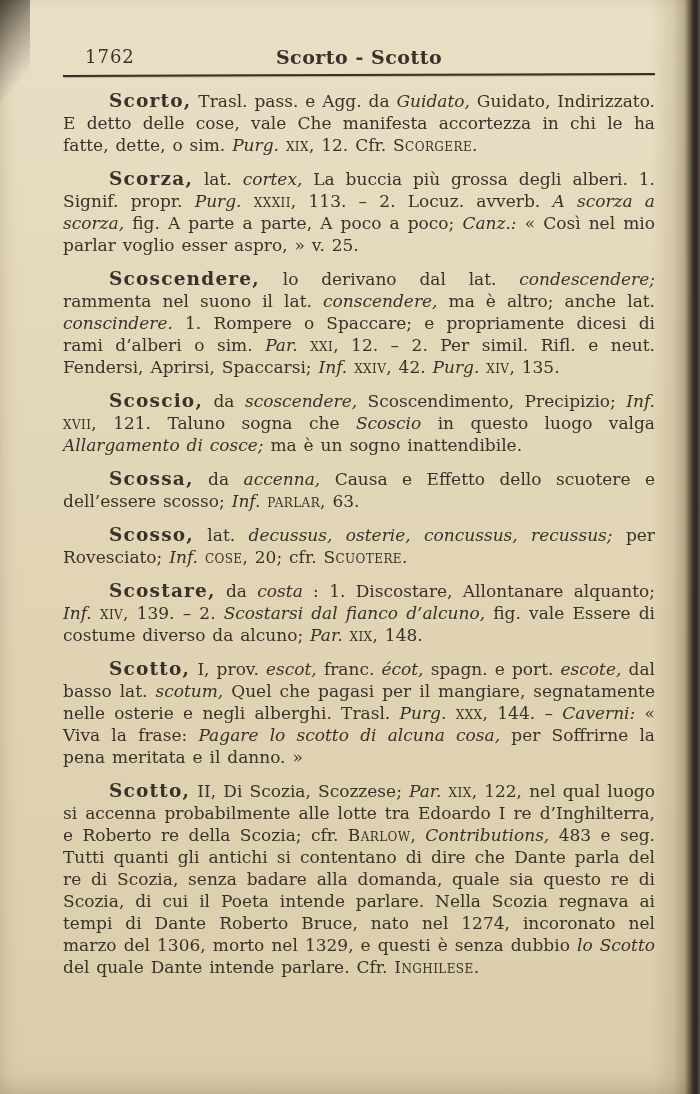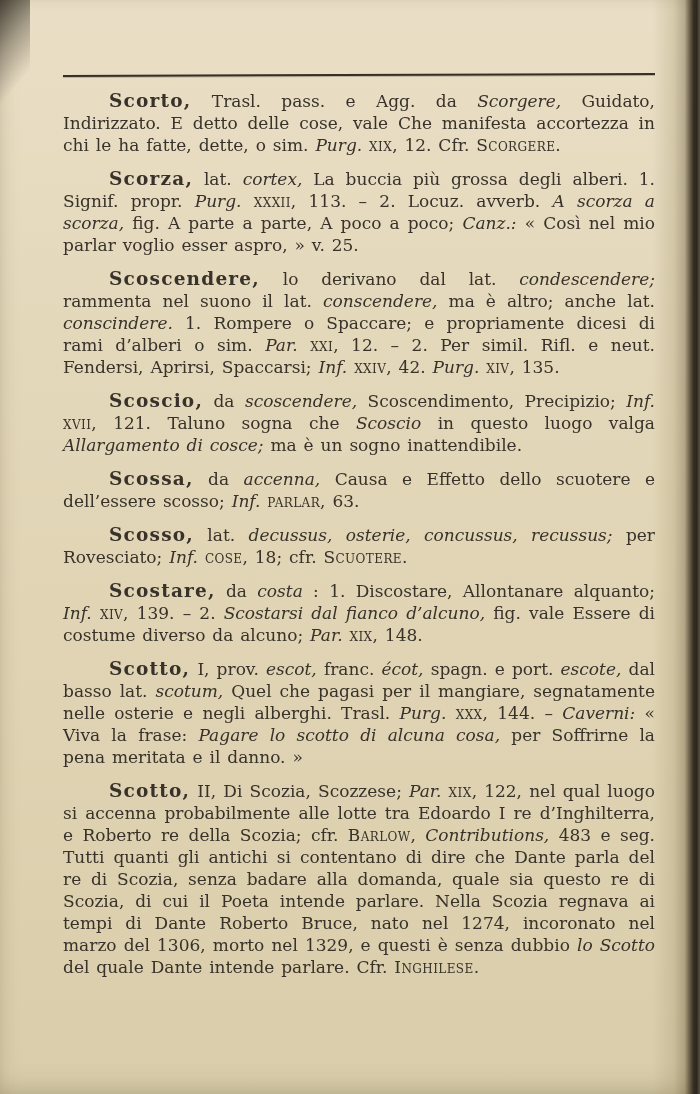--- a/index.html
+++ b/index.html
@@ -59,28 +59,32 @@
   .hw{font-weight:bold;font-size:18.5px;letter-spacing:1.2px;word-spacing:normal;margin-left:8px;}
   .it{font-style:italic;}
   .smc{font-variant:small-caps;letter-spacing:.4px;}
 </style>
 </head>
 <body>
 
 <div class="page">
   <div class="corner-tl"></div>
 
+  <div class="header-row">
+    <span class="page-num">1762</span>
+    <span class="header-title">Scorto - Scotto</span>
+  </div>
   <div class="header-rule"></div>
 
   <div class="content">
-    <p><span class="hw">Scorto,</span><span> Trasl. pass. e Agg. da </span><span class="it">Scorgere,</span><span> Guidato, Indirizzato. E detto delle cose, vale Che manifesta accortezza in chi le ha fatte, dette, o sim. </span><span class="it">Purg.</span><span> </span><span class="smc">xix</span><span>, 12. Cfr. </span><span class="smc">Scorgere</span><span>.</span></p>
+    <p><span class="hw">Scorto,</span><span> Trasl. pass. e Agg. da </span><span class="it">Guidato,</span><span> Guidato, Indirizzato. E detto delle cose, vale Che manifesta accortezza in chi le ha fatte, dette, o sim. </span><span class="it">Purg.</span><span> </span><span class="smc">xix</span><span>, 12. Cfr. </span><span class="smc">Scorgere</span><span>.</span></p>
     <p><span class="hw">Scorza,</span><span> lat. </span><span class="it">cortex,</span><span> La buccia più grossa degli alberi. 1. Signif. propr. </span><span class="it">Purg.</span><span> </span><span class="smc">xxxii</span><span>, 113. – 2. Locuz. avverb. </span><span class="it">A scorza a scorza,</span><span> fig. A parte a parte, A poco a poco; </span><span class="it">Canz.:</span><span> « Così nel mio parlar voglio esser aspro, » v. 25.</span></p>
     <p><span class="hw">Scoscendere,</span><span> lo derivano dal lat. </span><span class="it">condescendere;</span><span> rammenta nel suono il lat. </span><span class="it">conscendere,</span><span> ma è altro; anche lat. </span><span class="it">conscindere.</span><span> 1. Rompere o Spaccare; e propriamente dicesi di rami d’alberi o sim. </span><span class="it">Par.</span><span> </span><span class="smc">xxi</span><span>, 12. – 2. Per simil. Rifl. e neut. Fendersi, Aprirsi, Spaccarsi; </span><span class="it">Inf.</span><span> </span><span class="smc">xxiv</span><span>, 42. </span><span class="it">Purg.</span><span> </span><span class="smc">xiv</span><span>, 135.</span></p>
     <p><span class="hw">Scoscio,</span><span> da </span><span class="it">scoscendere,</span><span> Scoscendimento, Precipizio; </span><span class="it">Inf.</span><span> </span><span class="smc">xvii</span><span>, 121. Taluno sogna che </span><span class="it">Scoscio</span><span> in questo luogo valga </span><span class="it">Allargamento di cosce;</span><span> ma è un sogno inattendibile.</span></p>
     <p><span class="hw">Scossa,</span><span> da </span><span class="it">accenna,</span><span> Causa e Effetto dello scuotere e dell’essere scosso; </span><span class="it">Inf.</span><span> </span><span class="smc">parlar</span><span>, 63.</span></p>
-    <p><span class="hw">Scosso,</span><span> lat. </span><span class="it">decussus, osterie, concussus, recussus;</span><span> per Rovesciato; </span><span class="it">Inf.</span><span> </span><span class="smc">cose</span><span>, 18; cfr. </span><span class="smc">Scuotere</span><span>.</span></p>
+    <p><span class="hw">Scosso,</span><span> lat. </span><span class="it">decussus, osterie, concussus, recussus;</span><span> per Rovesciato; </span><span class="it">Inf.</span><span> </span><span class="smc">cose</span><span>, 20; cfr. </span><span class="smc">Scuotere</span><span>.</span></p>
     <p><span class="hw">Scostare,</span><span> da </span><span class="it">costa</span><span> : 1. Discostare, Allontanare alquanto; </span><span class="it">Inf.</span><span> </span><span class="smc">xiv</span><span>, 139. – 2. </span><span class="it">Scostarsi dal fianco d’alcuno,</span><span> fig. vale Essere di costume diverso da alcuno; </span><span class="it">Par.</span><span> </span><span class="smc">xix</span><span>, 148.</span></p>
     <p><span class="hw">Scotto,</span><span> I, prov. </span><span class="it">escot,</span><span> franc. </span><span class="it">écot,</span><span> spagn. e port. </span><span class="it">escote,</span><span> dal basso lat. </span><span class="it">scotum,</span><span> Quel che pagasi per il mangiare, segnatamente nelle osterie e negli alberghi. Trasl. </span><span class="it">Purg.</span><span> </span><span class="smc">xxx</span><span>, 144. – </span><span class="it">Caverni:</span><span> « Viva la frase: </span><span class="it">Pagare lo scotto di alcuna cosa,</span><span> per Soffrirne la pena meritata e il danno. »</span></p>
     <p><span class="hw">Scotto,</span><span> II, Di Scozia, Scozzese; </span><span class="it">Par.</span><span> </span><span class="smc">xix</span><span>, 122, nel qual luogo si accenna probabilmente alle lotte tra Edoardo I re d’Inghilterra, e Roberto re della Scozia; cfr. </span><span class="smc">Barlow</span><span>, </span><span class="it">Contributions,</span><span> 483 e seg. Tutti quanti gli antichi si contentano di dire che Dante parla del re di Scozia, senza badare alla domanda, quale sia questo re di Scozia, di cui il Poeta intende parlare. Nella Scozia regnava ai tempi di Dante Roberto Bruce, nato nel 1274, incoronato nel marzo del 1306, morto nel 1329, e questi è senza dubbio </span><span class="it">lo Scotto</span><span> del quale Dante intende parlare. Cfr. </span><span class="smc">Inghilese</span><span>.</span></p>
   </div>
 
   <div class="right-edge"></div>
 </div>
 
 </body></html>

